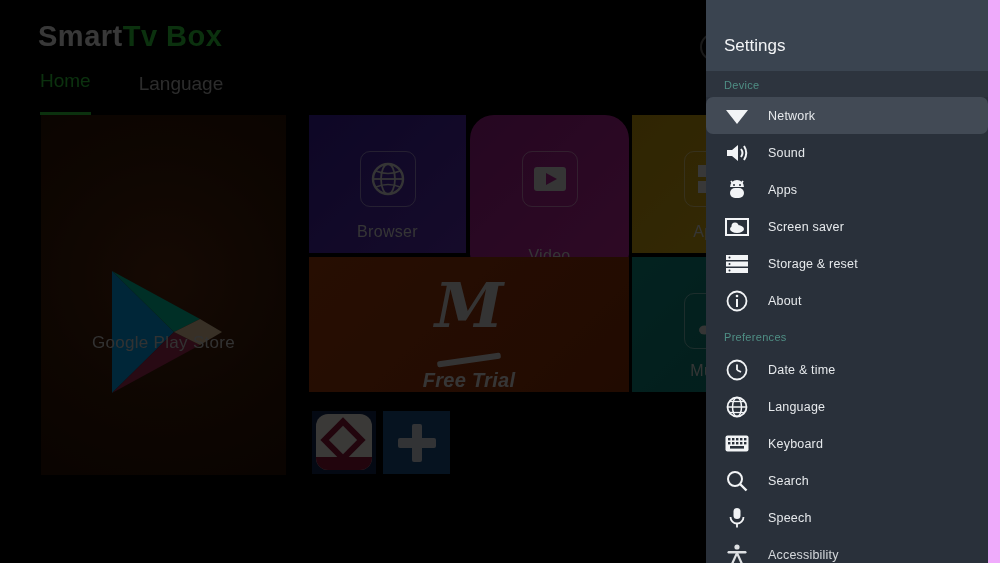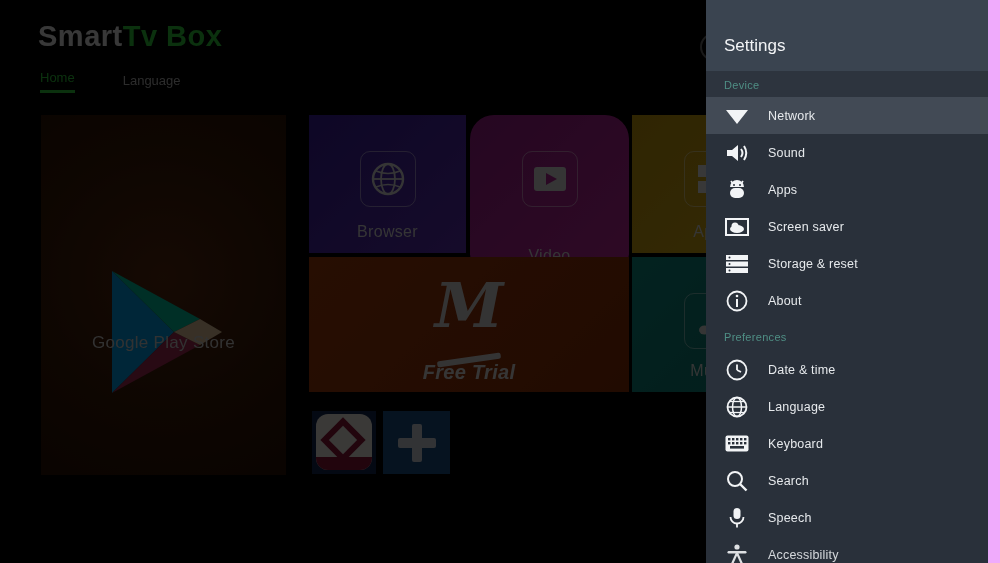--- a/index.html
+++ b/index.html
@@ -24,21 +24,21 @@
 
   .brand {
     position: absolute; left: 38px; top: 20px;
     font-size: 29px; font-weight: bold; letter-spacing: 0.5px;
     white-space: nowrap;
   }
   .brand .w1 { color: #e9e9e9; }
   .brand .w2 { color: #2ecb3c; }
 
   .tabs { position: absolute; left: 40px; top: 70px; display: flex; gap: 48px; align-items: flex-end; }
-  .tab { font-size: 13px; color: #b9b9b9; padding-bottom: 5px; }
+  .tab { font-size: 19px; color: #b9b9b9; padding-bottom: 20px; }
   .tab.active { color: #2ecb3c; border-bottom: 3px solid #2ecb3c; }
 
   .search-top {
     position: absolute; left: 700px; top: 33px;
     width: 28px; height: 28px; border: 2px solid #6b6b6b; border-radius: 50%;
   }
   .search-top::after {
     content: ""; position: absolute; left: 50%; top: 50%;
     width: 9px; height: 9px; background: #6b6b6b; border-radius: 2px;
     transform: translate(-50%,-50%);
@@ -76,21 +76,21 @@
 
   #tile-free .mlogo {
     position: absolute; left: 0; right: 0; top: 18px; text-align: center;
     font-family: "DejaVu Serif", serif; font-style: italic; font-weight: bold;
     font-size: 62px; color: #d9d9d9; line-height: 1;
   }
   #tile-free .mbar {
     position: absolute; left: 50%; top: 100px; width: 64px; height: 6px;
     background: #d9d9d9; transform: translateX(-50%) rotate(-8deg); border-radius: 2px;
   }
-  #tile-free .label { font-style: italic; font-weight: bold; font-size: 20px; color: #e2e2e2; bottom: 8px; }
+  #tile-free .label { font-style: italic; font-weight: bold; font-size: 20px; color: #e2e2e2; bottom: 0; }
 
   #tile-small1 { left: 312px; top: 411px; width: 64px; height: 63px; background: #14284f; }
   #tile-small2 { left: 383px; top: 411px; width: 67px; height: 63px; background: #1c4f86; }
   .plusicon { position: absolute; left: 50%; top: 50%; transform: translate(-50%,-50%); width: 38px; height: 38px; }
   .plusicon::before, .plusicon::after { content:""; position:absolute; background:#cfd6dd; border-radius:2px; }
   .plusicon::before { left: 14px; top: 0; width: 10px; height: 38px; }
   .plusicon::after  { left: 0; top: 14px; width: 38px; height: 10px; }
   .s1logo { position:absolute; left:4px; top:3px; width:56px; height:56px; background:#f0ece6; border-radius:12px; }
   .s1logo .d { position:absolute; left:11px; top:10px; width:32px; height:32px; background:#8e1838;
     transform: rotate(45deg); }
@@ -111,21 +111,21 @@
     position: absolute; left: 18px; top: 36px; font-size: 17px; color: #f2f4f6;
   }
   .section-label {
     padding: 8px 0 6px 18px; font-size: 11px; color: #4f8f85; letter-spacing: .3px;
     background: #2d343e;
   }
   .section-label.pref { background: transparent; padding-top: 12px; padding-bottom: 8px; }
   .menu-item {
     display: flex; align-items: center; height: 37px; padding-left: 18px;
   }
-  .menu-item.selected { background: #424a55; }
+  .menu-item.selected { background: #424a55; border-radius: 7px; }
   .menu-item .mi-icon {
     width: 26px; height: 26px; display: flex; align-items: center; justify-content: center;
     margin-right: 18px; flex: 0 0 26px;
   }
   .menu-item .mi-label { font-size: 12.5px; color: #e6e9ec; letter-spacing: .2px; }
   .menu-item.partial { opacity: .9; }
   svg { display: block; }
 </style>
 </head>
 <body>

